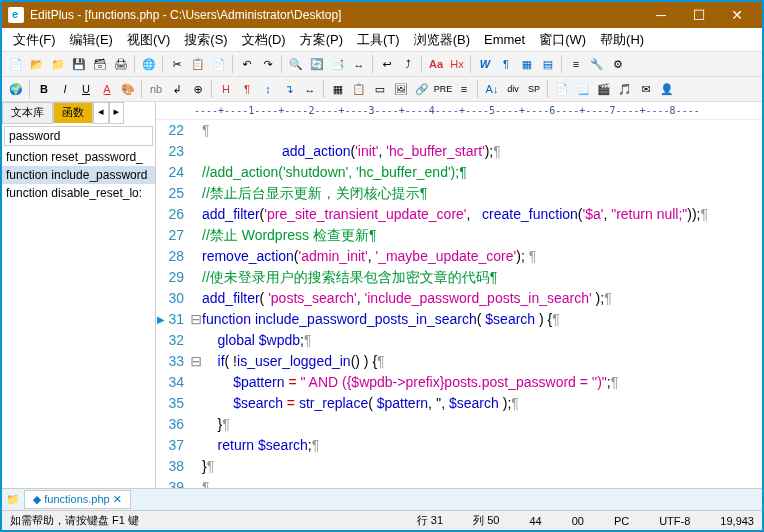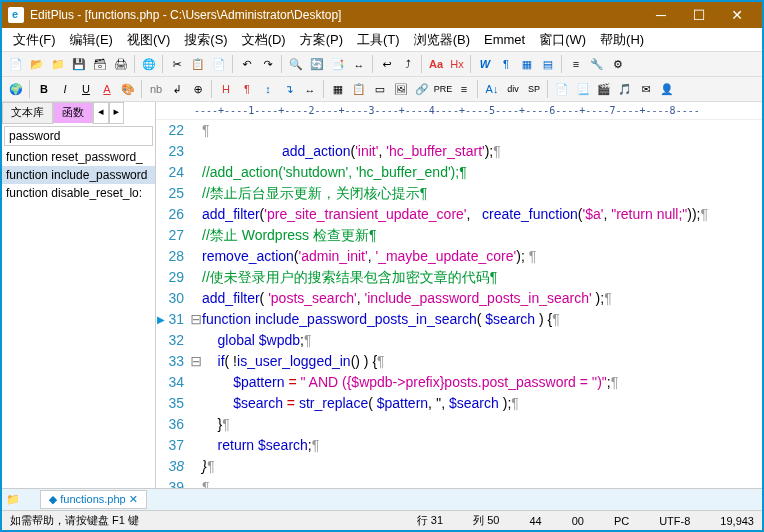--- a/index.html
+++ b/index.html
@@ -11,21 +11,21 @@
 .titlebar .ctrl { width: 38px; height: 24px; display: flex; align-items: center; justify-content: center; cursor: pointer; font-size: 14px; }
 .menubar { background: #fff; height: 24px; display: flex; align-items: center; padding: 0 4px; font-size: 13px; border-bottom: 1px solid #ddd; }
 .menubar .m { padding: 2px 7px; cursor: pointer; white-space: nowrap; }
 .toolbar { background: #f4f4f4; padding: 2px 4px; display: flex; flex-wrap: wrap; gap: 1px; align-items: center; border-bottom: 1px solid #ddd; }
 .tb { width: 20px; height: 20px; display: flex; align-items: center; justify-content: center; font-size: 11px; cursor: pointer; border: 1px solid transparent; border-radius: 2px; }
 .sep { width: 2px; height: 18px; border-left: 1px solid #ccc; margin: 0 2px; }
 .main { flex: 1; display: flex; overflow: hidden; }
 .sidebar { width: 154px; background: #fff; display: flex; flex-direction: column; border-right: 1px solid #ccc; }
 .side-tabs { display: flex; height: 22px; font-size: 11px; }
 .side-tabs .st { padding: 2px 8px; border: 1px solid #ccc; background: #f0f0f0; cursor: pointer; }
-.side-tabs .st.active { background: #f0abfc; border-bottom-color: #fff; }
+.side-tabs .st.active { background: #eab308; border-bottom-color: #fff; }
 .side-tabs .nav { padding: 2px 4px; border: 1px solid #ccc; cursor: pointer; }
 .side-input { width: 100%; height: 20px; padding: 0 4px; font-size: 12px; border: 1px solid #ccc; margin: 2px; width: calc(100% - 4px); }
 .side-list { flex: 1; overflow: hidden; font-size: 12px; }
 .side-list .li { padding: 2px 4px; white-space: nowrap; overflow: hidden; cursor: pointer; }
 .side-list .li.sel { background: #d0e0f0; }
 .editor { flex: 1; display: flex; flex-direction: column; background: #fff; overflow: hidden; position: relative; }
 .ruler { height: 18px; background: #fff; font-size: 10px; color: #3b5998; display: flex; align-items: center; padding-left: 38px; white-space: nowrap; overflow: hidden; font-family: monospace; letter-spacing: 0; border-bottom: 1px solid #eee; }
 .code { flex: 1; overflow: auto; font-family: Consolas, monospace; font-size: 14px; line-height: 21px; position: relative; }
 .line { display: flex; }
 .ln { width: 34px; text-align: right; color: #2a8fbd; padding-right: 6px; user-select: none; }
@@ -33,21 +33,21 @@
 .txt { flex: 1; white-space: pre; }
 .kw { color: #0000cc; }
 .str { color: #cc0099; }
 .cm { color: #009933; }
 .fn { color: #0000cc; }
 .var { color: #0000cc; }
 .para { color: #999; }
 .sym { color: #cc0000; }
 .arrow { position: absolute; left: 1px; top: 0; color: #0a96d4; font-size: 10px; }
 .filetab { height: 22px; background: #e8f4fc; display: flex; align-items: center; font-size: 11px; border-top: 1px solid #ccc; padding: 0 4px; gap: 4px; }
-.filetab .ft { padding: 2px 8px; background: #fff; border: 1px solid #ccc; cursor: pointer; color: #0a7bc4; margin-left: 16px; }
+.filetab .ft { padding: 2px 8px; background: #fff; border: 1px solid #ccc; cursor: pointer; color: #0a7bc4; }
 .statusbar { height: 20px; background: #f0f0f0; display: flex; align-items: center; font-size: 11px; border-top: 1px solid #ccc; padding: 0 8px; gap: 30px; }
 .statusbar .help { flex: 1; }
 </style>
 </head>
 <body>
 
 <div class="titlebar">
   <span class="icon"></span>
   <span class="title">EditPlus - [functions.php - C:\Users\Administrator\Desktop]</span>
   <span class="ctrl">─</span>
@@ -238,21 +238,21 @@
         <div class="line" style="position: relative;">
           <span class="ln">36</span>
           <span class="fold"></span>
           <span class="txt">    }<span class="para">¶</span></span>
         </div>
         <div class="line" style="position: relative;">
           <span class="ln">37</span>
           <span class="fold"></span>
           <span class="txt">    <span class="kw">return</span> <span class="var">$search</span>;<span class="para">¶</span></span>
         </div>
-        <div class="line" style="position: relative; font-style: italic;">
+        <div class="line" style="position: relative;">
           <span class="ln">38</span>
           <span class="fold"></span>
           <span class="txt">}<span class="para">¶</span></span>
         </div>
         <div class="line" style="position: relative;">
           <span class="ln">39</span>
           <span class="fold"></span>
           <span class="txt"><span class="para">¶</span></span>
         </div>
       </div>

